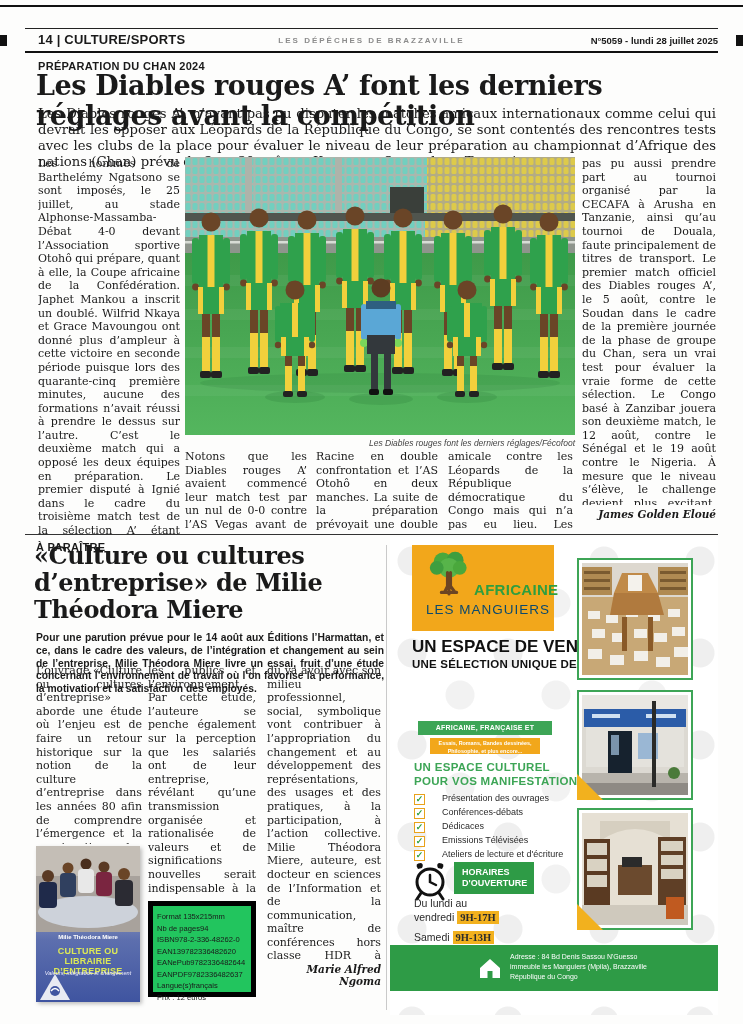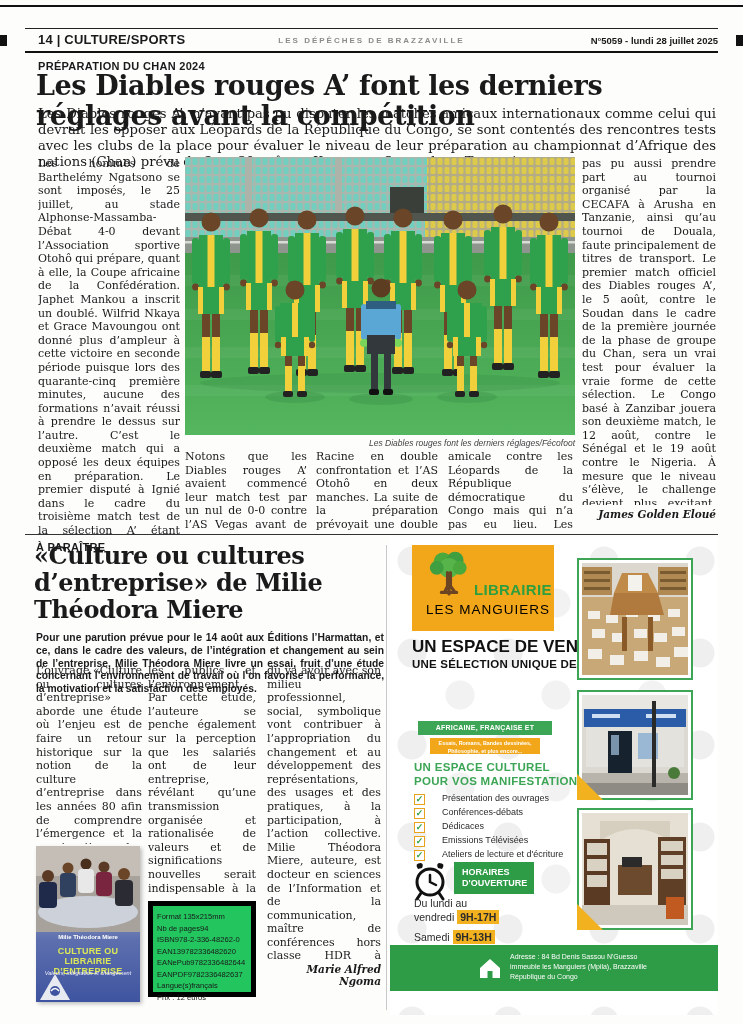--- a/index.html
+++ b/index.html
@@ -53,41 +53,41 @@
 
   
   .ad{left:390px;top:537px;width:328px;height:478px;background-color:#fff;
       background-image:radial-gradient(circle 15px at 22px 24px,#efefef 14px,transparent 15px),
                        radial-gradient(circle 15px at 70px 66px,#f2f2f2 14px,transparent 15px);
       background-size:96px 92px;overflow:hidden;}
   .ad *{position:absolute;}
   .vrule{left:386px;top:545px;width:1px;height:465px;background:#c9c9c9;}
   .ad-brandbox{left:22px;top:8px;width:142px;height:86px;background:#F2A71B;}
   .ad-brand1{left:62px;top:36px;font-size:15px;font-weight:bold;color:#2f9e3f;letter-spacing:.3px;}
-  .ad-brand2{left:14px;top:57px;font-size:13.5px;color:#000000;letter-spacing:1px;}
+  .ad-brand2{left:14px;top:57px;font-size:13.5px;color:#0c4a6e;letter-spacing:1px;}
   .ad-h1{left:22px;top:100px;font-size:17px;font-weight:bold;color:#111;}
   .ad-h2{left:22px;top:121px;font-size:11.5px;font-weight:bold;color:#111;letter-spacing:.2px;}
   .ad-lit1{left:22px;top:134px;font-size:24px;font-weight:bold;color:#57b974;letter-spacing:2px;text-shadow:0 0 1px #2f8f52;}
   .ad-lit2{left:30px;top:158px;font-size:24px;font-weight:bold;color:#57b974;letter-spacing:2px;text-shadow:0 0 1px #2f8f52;}
   .ad-bannergreen{left:28px;top:184px;width:134px;height:14px;background:#3DA556;color:#fff;
                   font-size:7px;font-weight:bold;text-align:center;line-height:14px;letter-spacing:.2px;}
   .ad-banneryellow{left:40px;top:201px;width:110px;height:16px;background:#F2A71B;color:#fff;
                    font-size:5.4px;font-weight:bold;text-align:center;line-height:8px;padding-top:1px;box-sizing:border-box;}
   .ad-cult1{left:24px;top:224px;font-size:11.5px;font-weight:bold;color:#3DA556;letter-spacing:.3px;}
   .ad-cult2{left:24px;top:238px;font-size:11.5px;font-weight:bold;color:#3DA556;letter-spacing:.3px;}
   .ad-check{left:24px;width:170px;height:13px;}
   .ad-check .box{left:0;top:1px;width:9px;height:9px;border:1.5px solid #E9A21B;background:#fff;
                  color:#2f9e3f;font-size:9px;line-height:9px;font-weight:bold;text-align:center;}
   .ad-check .lbl{left:28px;top:0;font-size:9px;color:#2b2b2b;white-space:nowrap;position:absolute;}
   .ad-horairesbox{left:64px;top:325px;width:80px;height:32px;background:#2E9B46;color:#fff;
                   font-size:9px;font-weight:bold;line-height:11px;padding:5px 0 0 8px;box-sizing:border-box;}
   .ad-hours1a{left:24px;top:360px;font-size:10.5px;color:#2b2b2b;}
   .ad-hours1b{left:24px;top:374px;font-size:10.5px;color:#2b2b2b;}
   .ad-hours2{left:24px;top:394px;font-size:10.5px;color:#2b2b2b;}
-  .hl{background:#F2B11E;font-weight:bold;padding:1px 3px;}
+  .hl{background:#F2B11E;font-weight:bold;padding:1px 3px;font-family:Liberation Serif, serif;}
   .ad-footer{left:0;top:408px;width:328px;height:46px;background:#2E9B46;}
   .ad-addr{left:120px;top:7px;color:#fff;font-size:7px;line-height:10px;width:190px;}
   .photo-frame{border:2px solid #3DA556;background:#fff;padding:3px;box-sizing:border-box;}
   .ad-p1{left:187px;top:21px;width:116px;height:122px;}
   .ad-p2{left:187px;top:153px;width:116px;height:110px;}
   .ad-p3{left:187px;top:271px;width:116px;height:122px;}
   .tri{width:0;height:0;border-bottom:26px solid #F2B11E;border-right:26px solid transparent;}
 </style>
 </head>
 <body>
@@ -273,21 +273,21 @@
 
   <div class="ad-brandbox">
     <svg width="46" height="50" viewBox="0 0 60 64" style="left:14px;top:4px;">
       <circle cx="22" cy="16" r="12" fill="#4aa83c"></circle>
         <circle cx="38" cy="14" r="11" fill="#3f9e3f"></circle>
       <circle cx="30" cy="24" r="13" fill="#57b44a"></circle>
         <circle cx="14" cy="24" r="9" fill="#3f9e3f"></circle>
       <circle cx="44" cy="24" r="9" fill="#4aa83c"></circle>
       <path d="M28 30 L28 48 L24 56 M32 30 L32 48 L38 56 M30 48 L30 58 M20 56 L40 56" stroke="#6b4423" stroke-width="4" fill="none" stroke-linecap="round"></path>
     </svg>
-    <div class="ad-brand1">LIBRAIRIE</div>
+    <div class="ad-brand1">AFRICAINE</div>
     <div class="ad-brand2">LES MANGUIERS</div>
   </div>
 
   <div class="ad-h1">UN ESPACE DE VENTE</div>
   <div class="ad-h2">UNE SÉLECTION UNIQUE DE LA</div>
   <div class="ad-bannergreen">AFRICAINE, FRANÇAISE ET ITALIENNE</div>
   <div class="ad-banneryellow">
     <span style="position:static">Essais, Romans, Bandes dessinées,</span><br>
     <span style="position:static">Philosophie, et plus encore...</span>
   </div>

